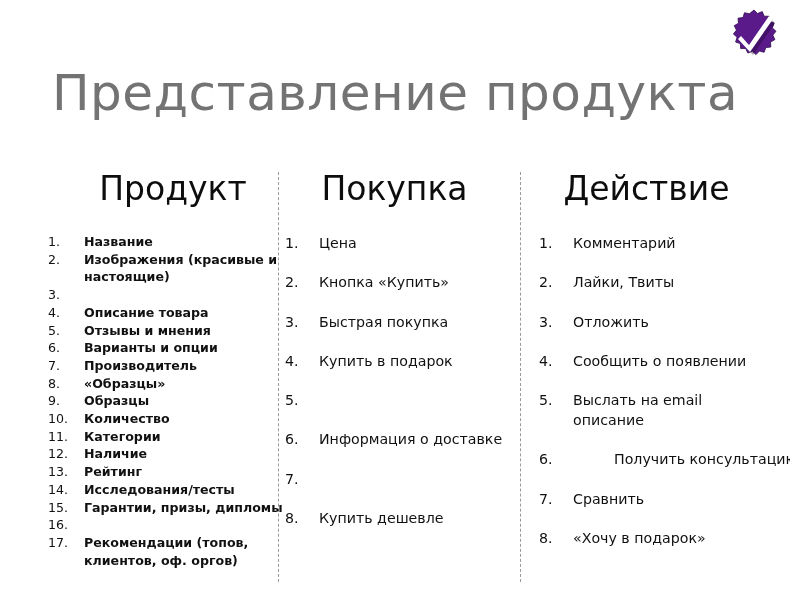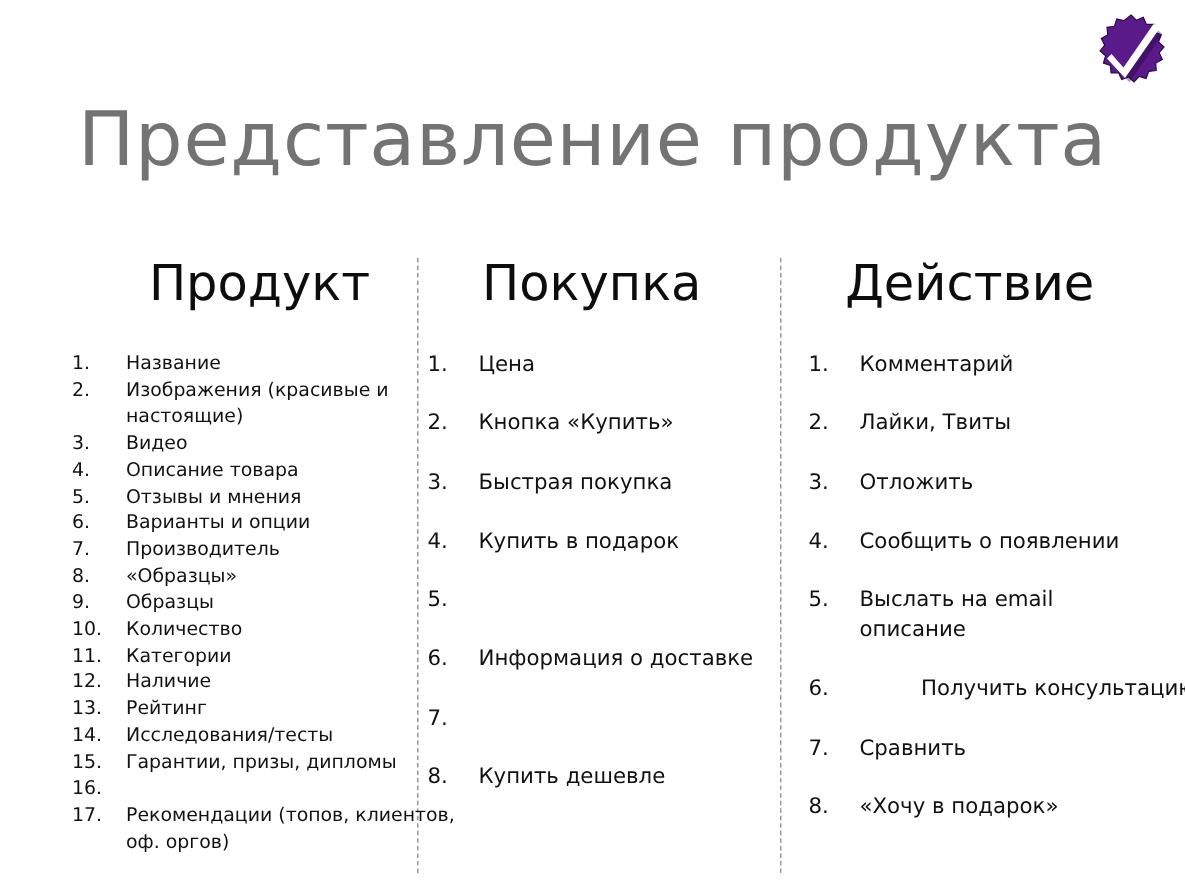--- a/index.html
+++ b/index.html
@@ -71,21 +71,21 @@
     }
     
     .col-1 { left: 0; width: 278px; margin-left: 28px; }
     .col-1 h2 { padding-left: 12px; }
     .col-1 ol { margin-top: 21px; padding-left: 20px; }
     .col-1 li {
       font-size: 12.6px;
       line-height: 17.7px;
     }
     .col-1 li .num { width: 36px; }
-    .col-1 li .txt { width: 200px; }
+    .col-1 li .txt { width: 200px; font-weight: bold; }
     
     .col-2 { left: 274px; width: 241px; }
     .col-2 ol { margin-top: 21px; padding-left: 11px; }
     .col-2 li {
       font-size: 14.2px;
       line-height: 20px;
       margin-bottom: 19.3px;
     }
     .col-2 li .num { width: 34px; }
     
@@ -121,21 +121,20 @@
     <li>
         <span class="num">1.</span>
         <span class="txt">Название</span>
       </li>
     <li>
         <span class="num">2.</span>
         <span class="txt">Изображения (красивые и настоящие)</span>
       </li>
     <li>
         <span class="num">3.</span>
-        <span class="txt">Видео</span>
       </li>
     <li>
         <span class="num">4.</span>
         <span class="txt">Описание товара</span>
       </li>
     <li>
         <span class="num">5.</span>
         <span class="txt">Отзывы и мнения</span>
       </li>
     <li>

